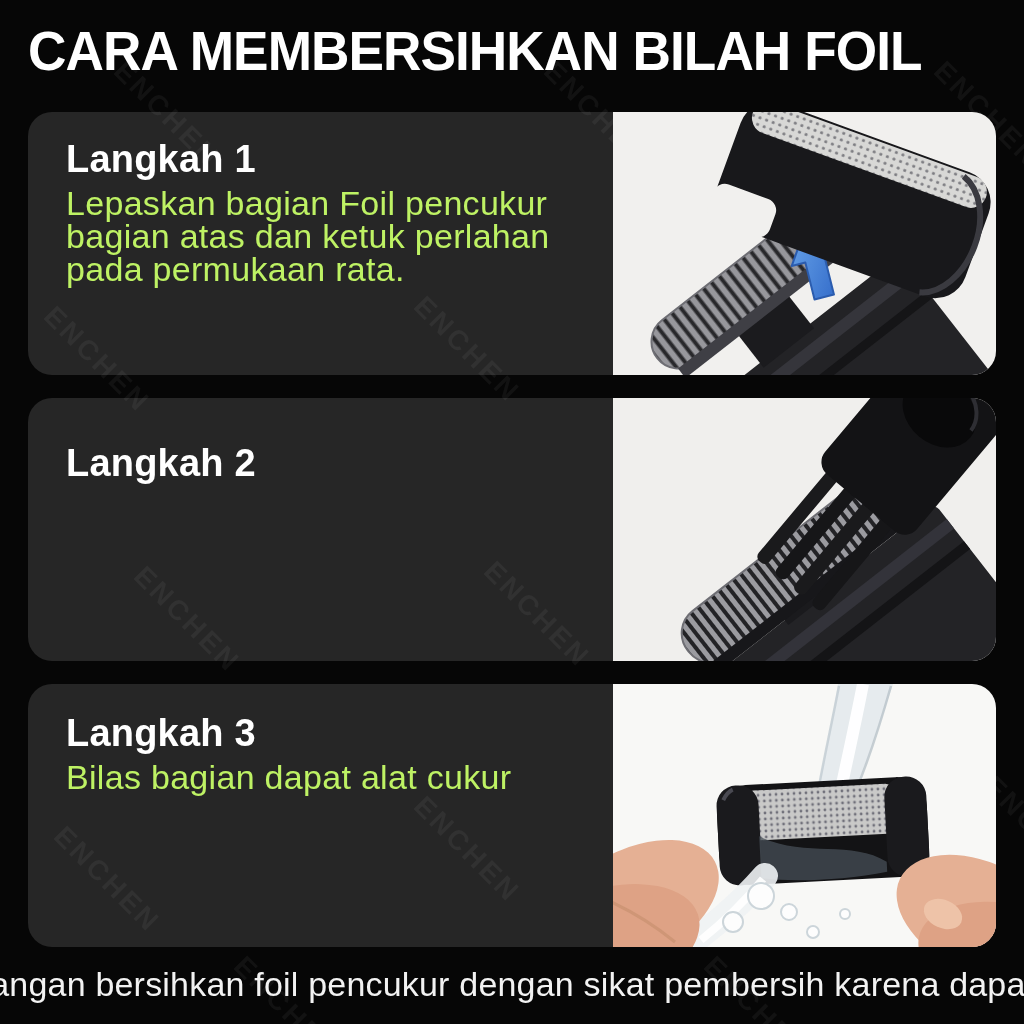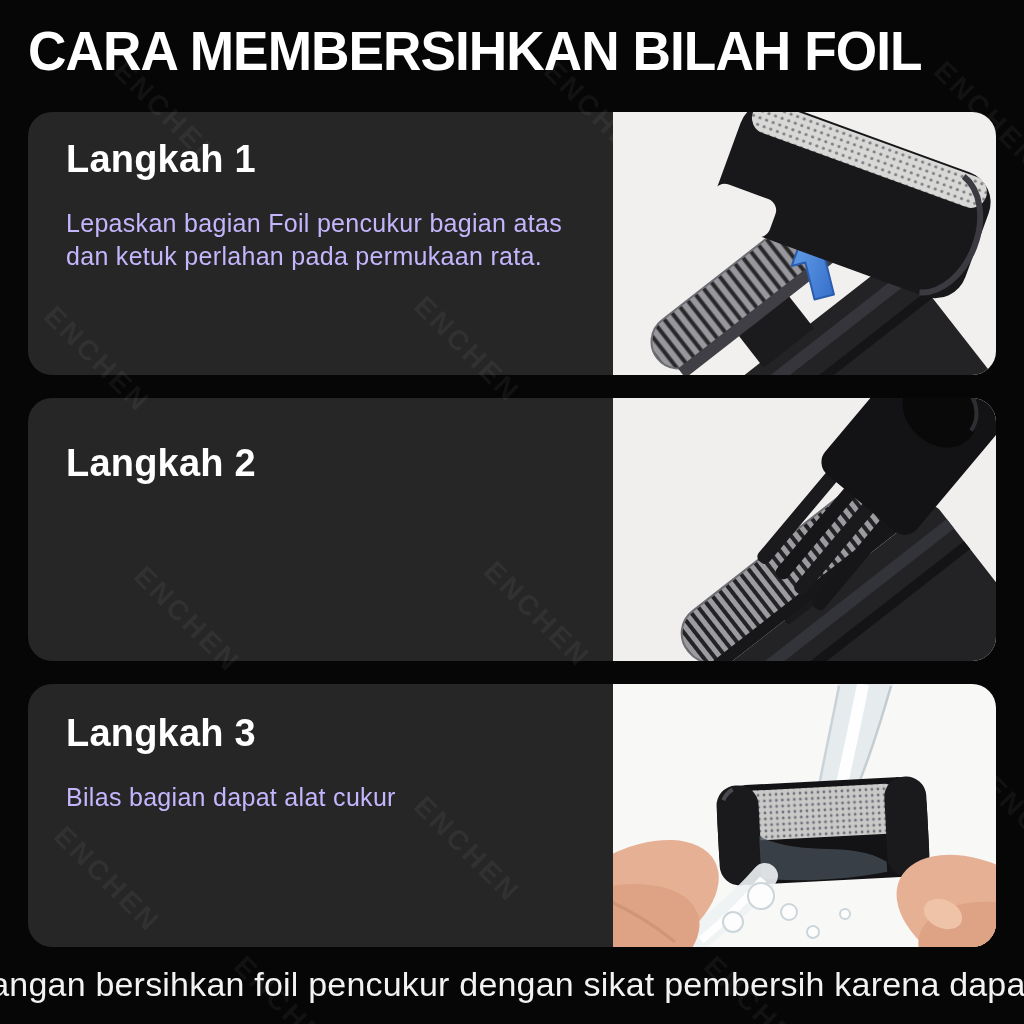--- a/index.html
+++ b/index.html
@@ -28,22 +28,22 @@
   
   .card {
     position:absolute; left:28px; width:968px; height:263px;
     background:#262626; border-radius:24px; overflow:hidden; z-index:1;
   }
   .card1 { top:112px; } .card2 { top:398px; } .card3 { top:684px;padding-left:16px; }
   .card-text { position:absolute; left:38px; z-index:3; }
   .card1 .card-text { top:26px; } .card2 .card-text { top:44px; } .card3 .card-text { top:28px; }
   .step-heading { font-size:38px; font-weight:bold; color:#ffffff; letter-spacing:0.2px; }
   .step-body {
-    margin-top:26px; width:505px;
-    font-size:25px; line-height:33px; color:#c4b5fd; letter-spacing:0.3px;
+    margin-top:6px; width:505px;
+    font-size:34px; line-height:33px; color:#bef264; letter-spacing:0.3px;
   }
   .photo {
     position:absolute; top:0; right:0; width:383px; height:263px; z-index:2;
   }
   .photo svg { display:block; width:383px; height:263px; }
   
   .warning {
     position:absolute; left:0; top:956px; width:1024px; height:56px;
     display:flex; align-items:center; justify-content:center; gap:25px; z-index:6;
   }

